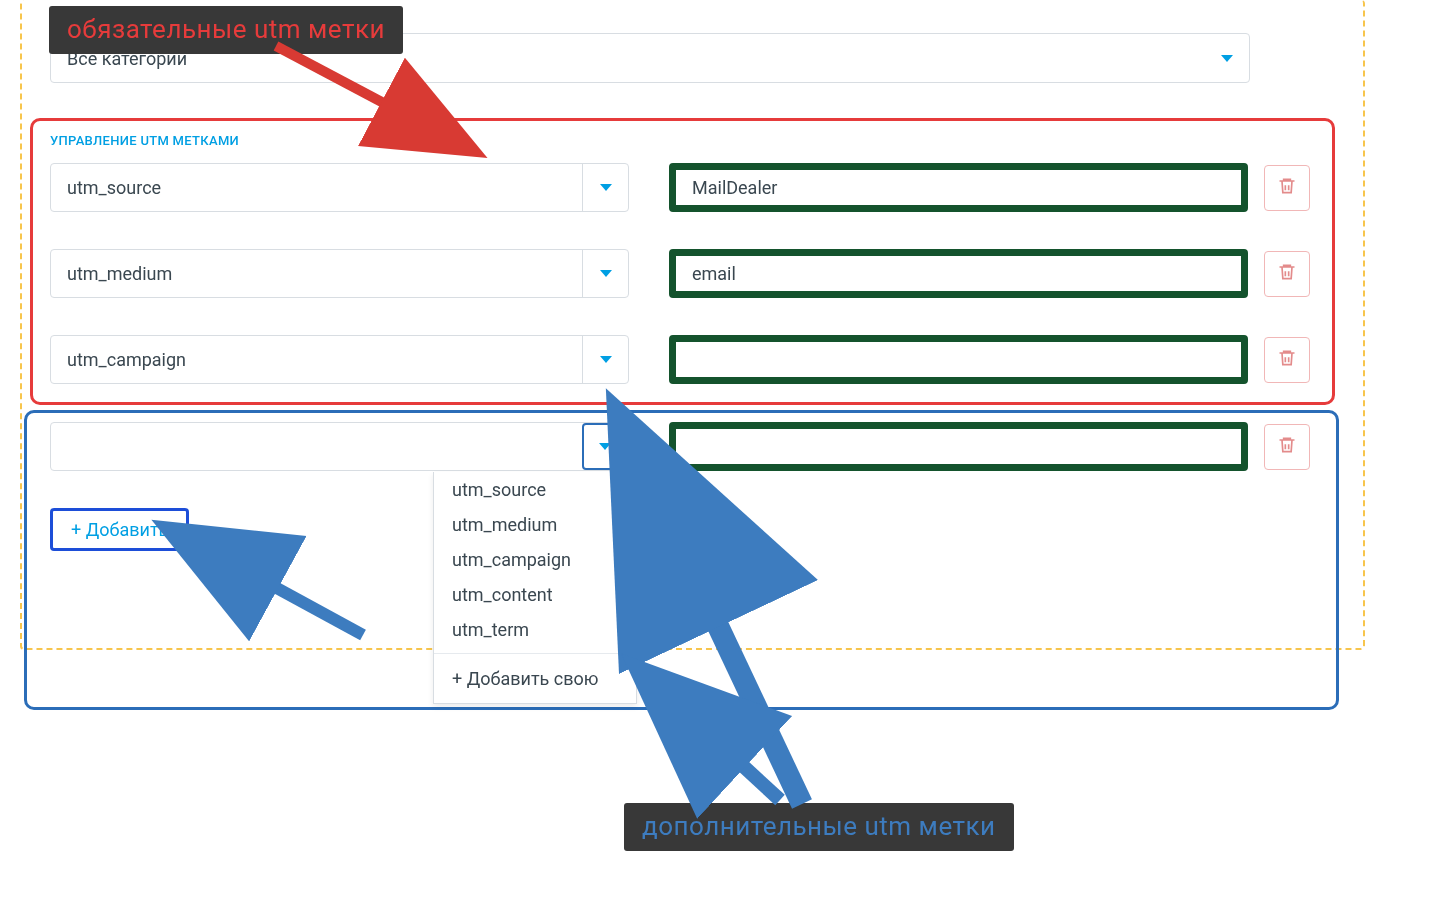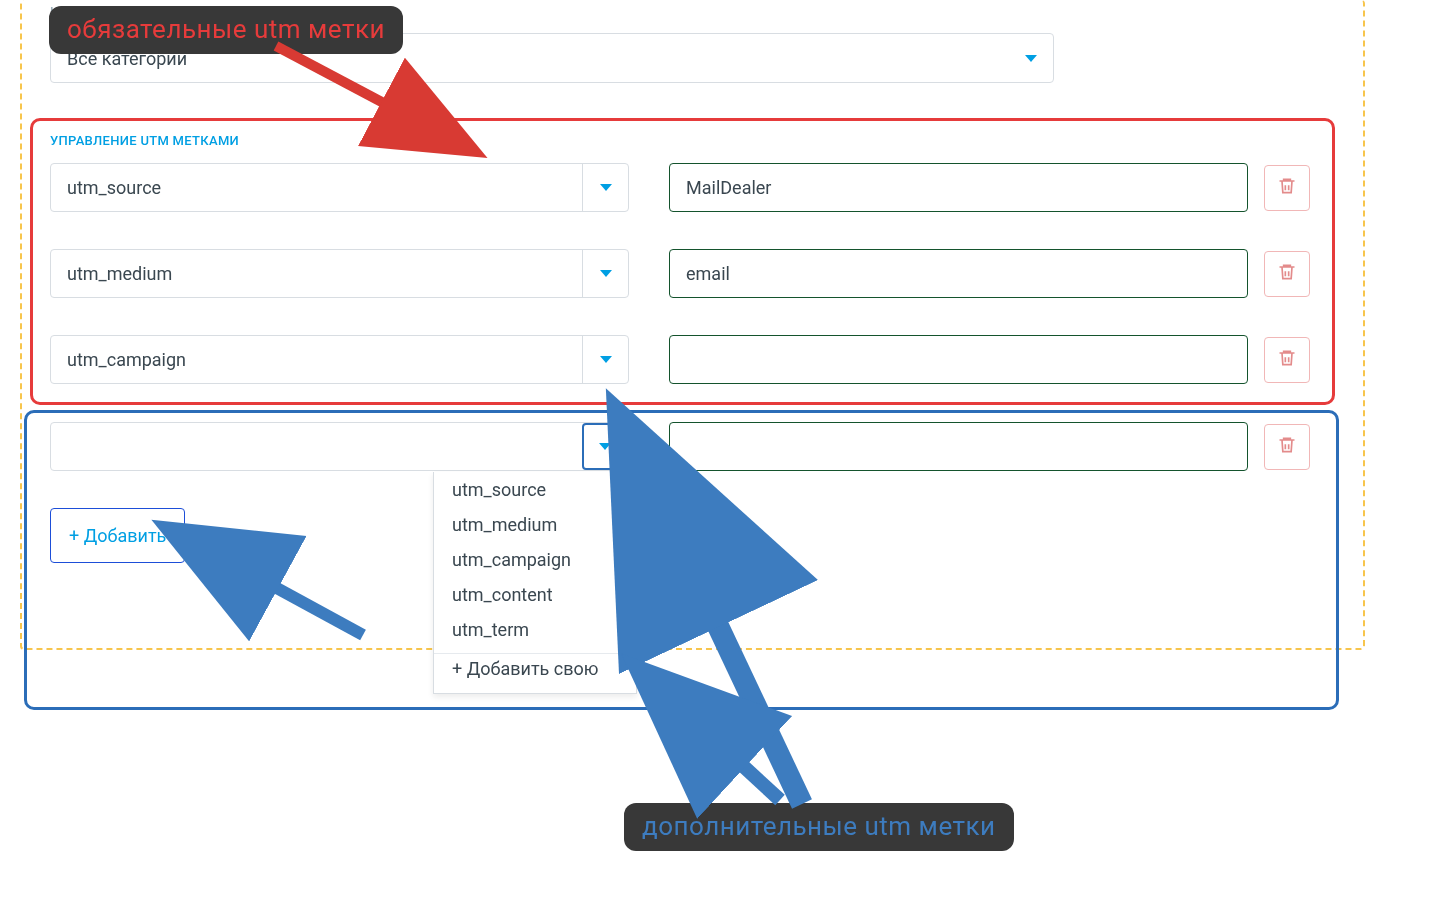--- a/index.html
+++ b/index.html
@@ -33,21 +33,21 @@
     left: 50px; top: 4px;
     color: #9aadb7;
   }
   .label-utm {
     left: 50px; top: 133px;
     color: #009fe3;
   }
   .category-select {
     position: absolute;
     left: 50px; top: 33px;
-    width: 1004px;
+    width: 1200px;
     height: 50px;
     border: 1px solid #d8dde2;
     border-radius: 4px;
     display: flex;
     align-items: center;
     padding: 0 16px;
     color: #3a4750;
     font-size: 18px;
     justify-content: space-between;
     background: #fff;
@@ -111,21 +111,21 @@
   }
   .caret {
     width: 0; height: 0;
     border-left: 6px solid transparent;
     border-right: 6px solid transparent;
     border-top: 7px solid #009fe3;
   }
   .value-input {
     width: 582px;
     height: 49px;
-    border: 1px solid #14532d;
+    border: 7px solid #14532d;
     border-radius: 4px;
     display: flex;
     align-items: center;
     padding: 0 16px;
     font-size: 18px;
     color: #3a4750;
     background: #fff;
   }
   .del-btn {
     width: 46px;
@@ -137,22 +137,22 @@
     justify-content: center;
     margin-left: -24px;
     background:#fff;
   }
   .trash-icon svg { width: 20px; height: 22px; }
 
   .add-btn {
     position: absolute;
     left: 50px;
     top: 508px;
-    padding: 16px 18px;
-    border: 1px solid #1d4ed8;
+    padding: 8px 18px;
+    border: 3px solid #1d4ed8;
     border-radius: 4px;
     color: #009fe3;
     font-size: 18px;
     background: #fff;
     text-align: center;
   }
 
   .dropdown {
     position: absolute;
     left: 433px;
@@ -164,29 +164,29 @@
     box-shadow: 0 3px 6px rgba(0,0,0,0.08);
     font-size: 18px;
     color: #3a4750;
   }
   .dropdown .opt {
     padding: 7px 18px;
   }
   .dropdown .sep {
     border-top: 1px solid #e6eaee;
     margin-top: 6px;
-    padding-top: 4px;
+    padding-top: 14px;
     padding-bottom: 14px;
   }
 
   .callout {
     position: absolute;
     background: #383838;
     padding: 8px 18px 10px;
-    border-radius: 12px;
+    border-radius: 3px;
     font-size: 26px;
     letter-spacing: 0.5px;
   }
   .callout.red-text { left: 49px; top: 6px; color: #e63b3b; }
   .callout.blue-text { left: 624px; top: 803px; color: #3d7cbf; }
 
   svg.arrow { position: absolute; overflow: visible; pointer-events:none; }
 </style>
 </head>
 <body>

